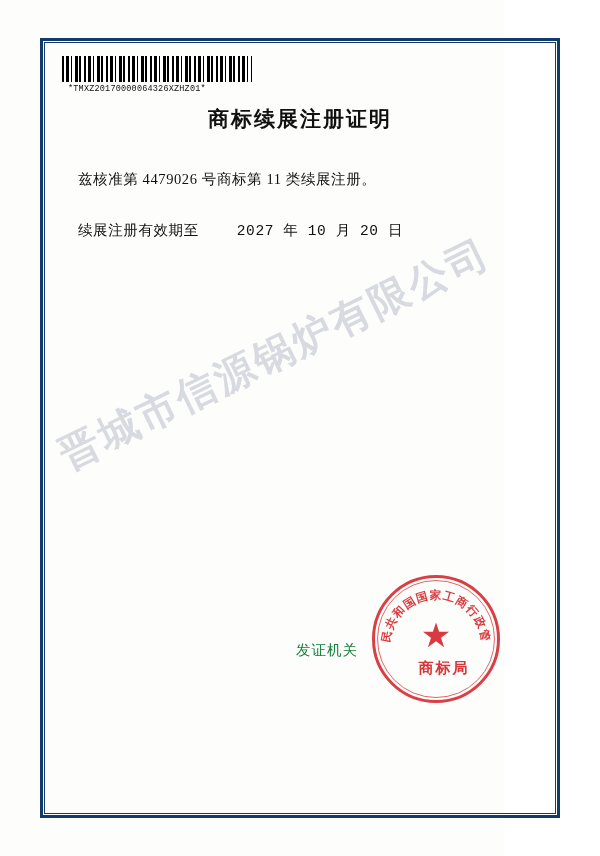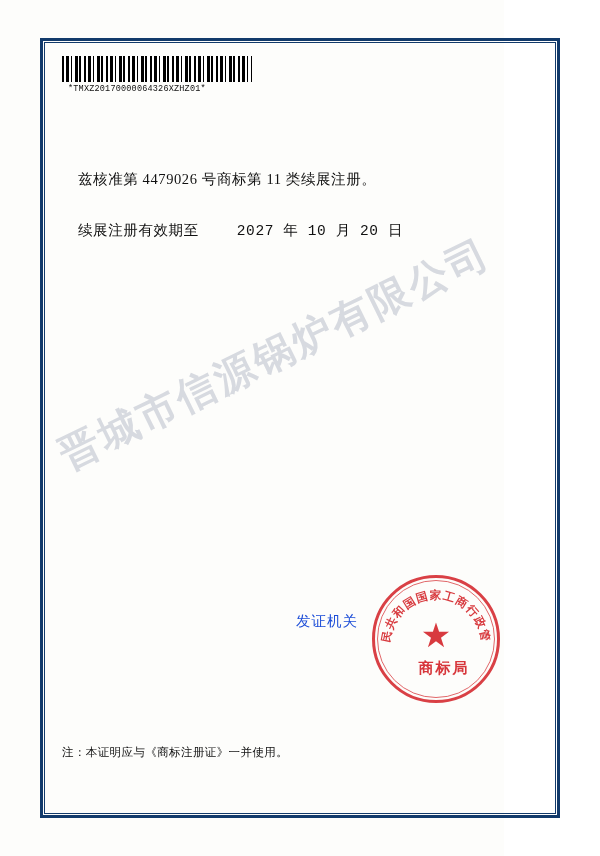--- a/index.html
+++ b/index.html
@@ -118,23 +118,23 @@
     letter-spacing: 3px;
     white-space: nowrap;
     transform: rotate(-26deg);
     transform-origin: left center;
   }
 
   
   .issuer {
     position: absolute;
     left: 296px;
-    top: 612px;
+    top: 641px;
     font-size: 14.5px;
-    color: #1d4ed8;
+    color: #15803d;
     letter-spacing: 1px;
   }
 
   
   .seal {
     position: absolute;
     left: 372px;
     top: 575px;
     width: 128px;
     height: 128px;
@@ -212,20 +212,21 @@
 <div class="page">
 
   <div class="border-outer"></div>
   <div class="border-inner"></div>
 
   <div class="barcode-wrap">
     <div class="barcode"></div>
     <div class="barcode-text">*TMXZ20170000064326XZHZ01*</div>
   </div>
 
+  <div class="doc-title">商标续展注册证明</div>
 
   <div class="body-line line-1">兹核准第 4479026 号商标第 11 类续展注册。</div>
 
   <div class="body-line line-2">
     <span>续展注册有效期至</span><span class="date-val">2027 年 10 月 20 日</span>
   </div>
 
   <div class="watermark">
     <span>晋城市信源锅炉有限公司</span>
   </div>
@@ -238,15 +239,14 @@
     <svg class="seal-arc" viewBox="0 0 128 128">
       <path id="arcpath" d="M 18,70 A 46,46 0 0 1 110,70" fill="none"></path>
       <text>
         <textPath href="#arcpath" startOffset="50%" text-anchor="middle" id="arc-label">中华人民共和国国家工商行政管理总局</textPath>
       </text>
     </svg>
     <div class="seal-star">★</div>
     <div class="seal-bottom">商标局</div>
   </div>
 
-  <div class="footnote">注：本证明应与《商标注册证》一并使用。</div>
 
 </div>
 
 </body></html>

